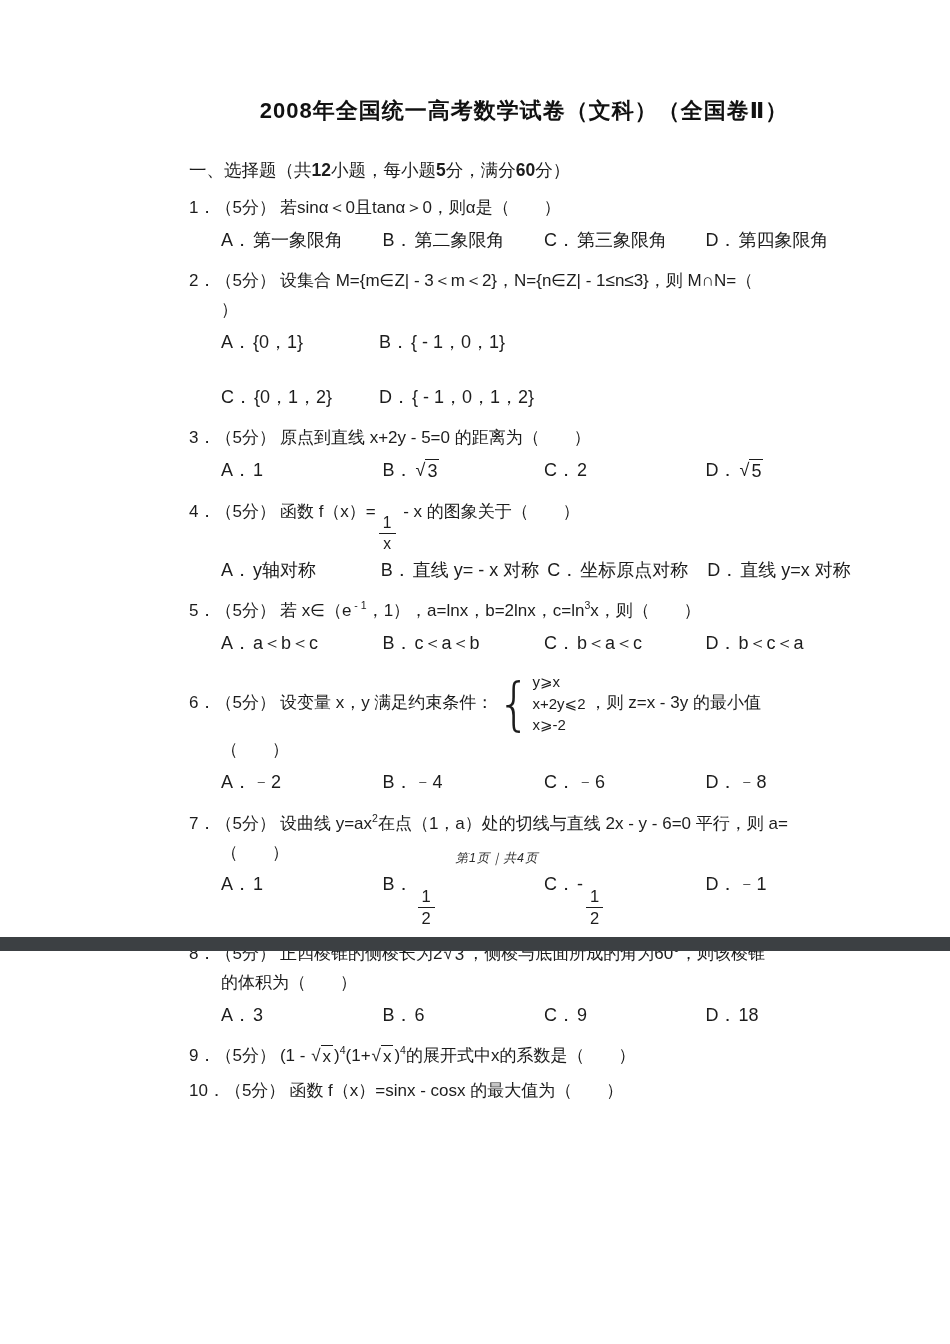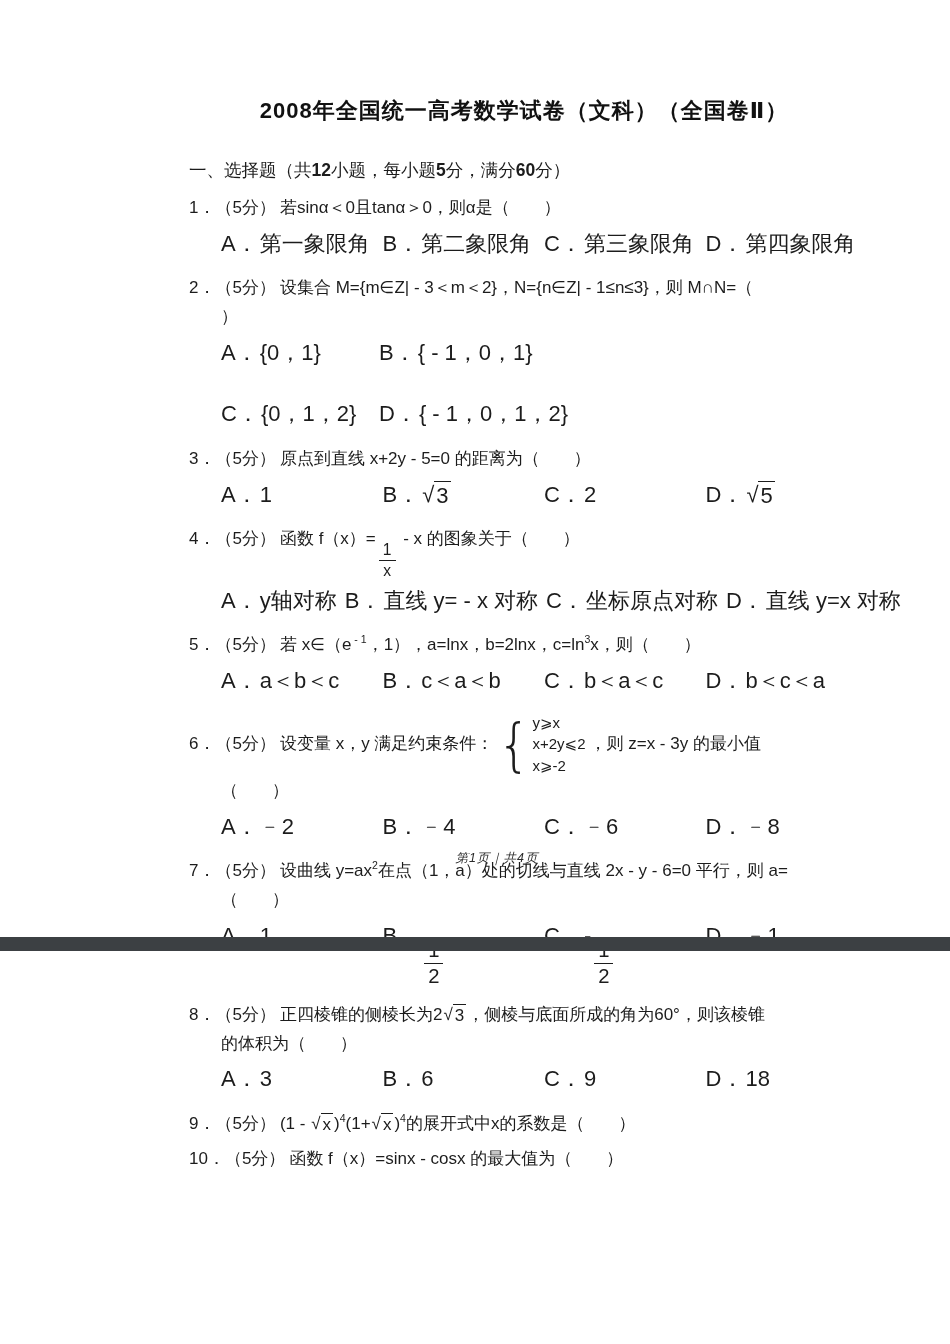--- a/index.html
+++ b/index.html
@@ -16,21 +16,21 @@
   }
   .section{font-size:17.5px;margin:0 0 10px 0;line-height:1.6;}
   .bold{font-weight:bold;margin-top:48px;}
   .question{margin:0 0 6px 0;}
   .stem{
     font-size:17px;line-height:1.7;
     padding-left:32px;text-indent:-32px;margin:6px 0 2px 0;
   }
   .qprefix{margin-right:4px;}
   .options{
-    padding-left:32px;margin:2px 0 12px 0;display:grid;font-size:22px;line-height:1.7;
+    padding-left:32px;margin:2px 0 12px 0;display:grid;font-size:18px;line-height:1.7;
   }
   .options.row4{grid-template-columns:repeat(4,1fr);column-gap:8px;}
   .options.pairs{grid-template-columns:158px 1fr;row-gap:24px;max-width:430px;}
   .option{white-space:nowrap;}
   .olabel{margin-right:2px;}
   sup{font-size:0.62em;line-height:0;}
   
   .frac{
     display:inline-flex;flex-direction:column;align-items:center;
     vertical-align:-0.7em;line-height:1.15;font-size:0.92em;margin:0 3px;text-indent:0;

